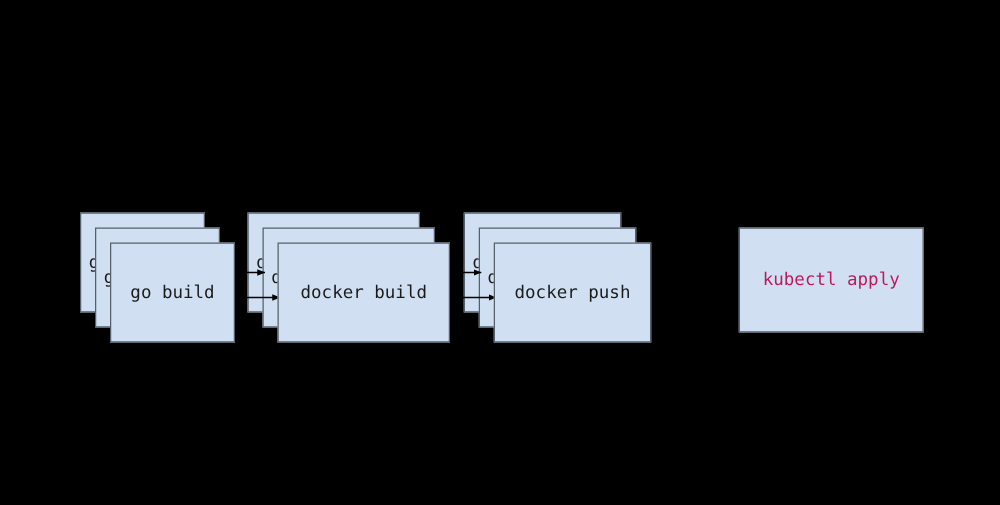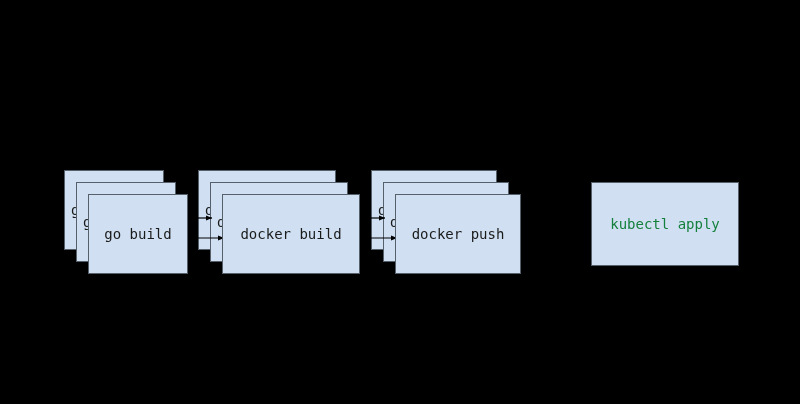--- a/index.html
+++ b/index.html
@@ -126,21 +126,21 @@
       <span class="card-label" style="color: rgb(26, 26, 26); font-size: 14px;">docker push</span>
     </div>
 
     <div class="card card-front" id="s3c3" style="left: 395px; top: 194px; width: 126px; height: 80px; z-index: 12; background: rgb(208, 224, 242); border-color: rgb(85, 96, 107);">
       <span class="card-label" style="color: rgb(26, 26, 26); font-size: 14px;">docker push</span>
     </div>
 
   </div>
 
   <div class="solo-box" id="s4" style="left: 591px; top: 182px; width: 148px; height: 84px; z-index: 10; background: rgb(208, 224, 242); border-color: rgb(85, 96, 107);">
-    <span class="card-label" style="color: #15803d; font-size: 14px;">kubectl apply</span>
+    <span class="card-label" style="color: #be185d; font-size: 14px;">kubectl apply</span>
   </div>
 
   <svg class="arrow-layer" id="arrows" viewBox="0 0 800 404" width="800" height="404" style="z-index: 11;">
     <defs>
       <marker id="ah" markerWidth="7" markerHeight="7" refX="6.2" refY="3" orient="auto" markerUnits="userSpaceOnUse">
         <path d="M0,0.4 L6.4,3 L0,5.6 z" fill="#000000"></path>
       </marker>
     </defs>
     <g id="arrow-paths" stroke="#000000" stroke-width="1.2" fill="none">
         <line x1="188" y1="218" x2="212" y2="218" marker-end="url(#ah)"></line>

